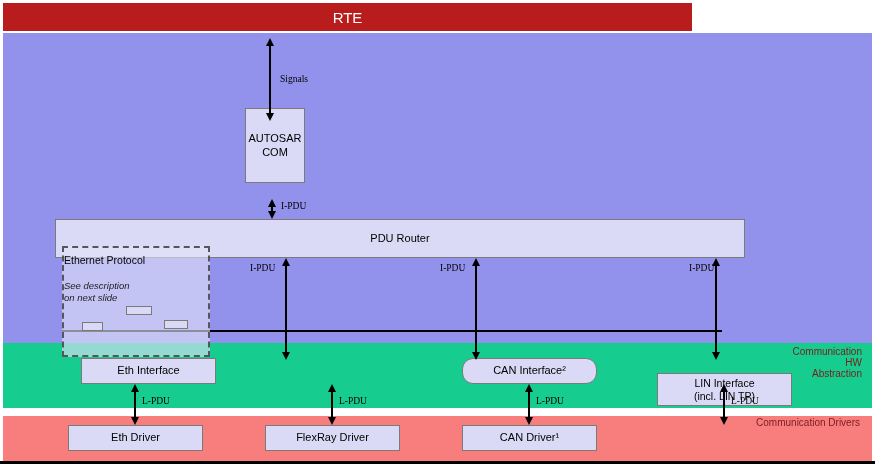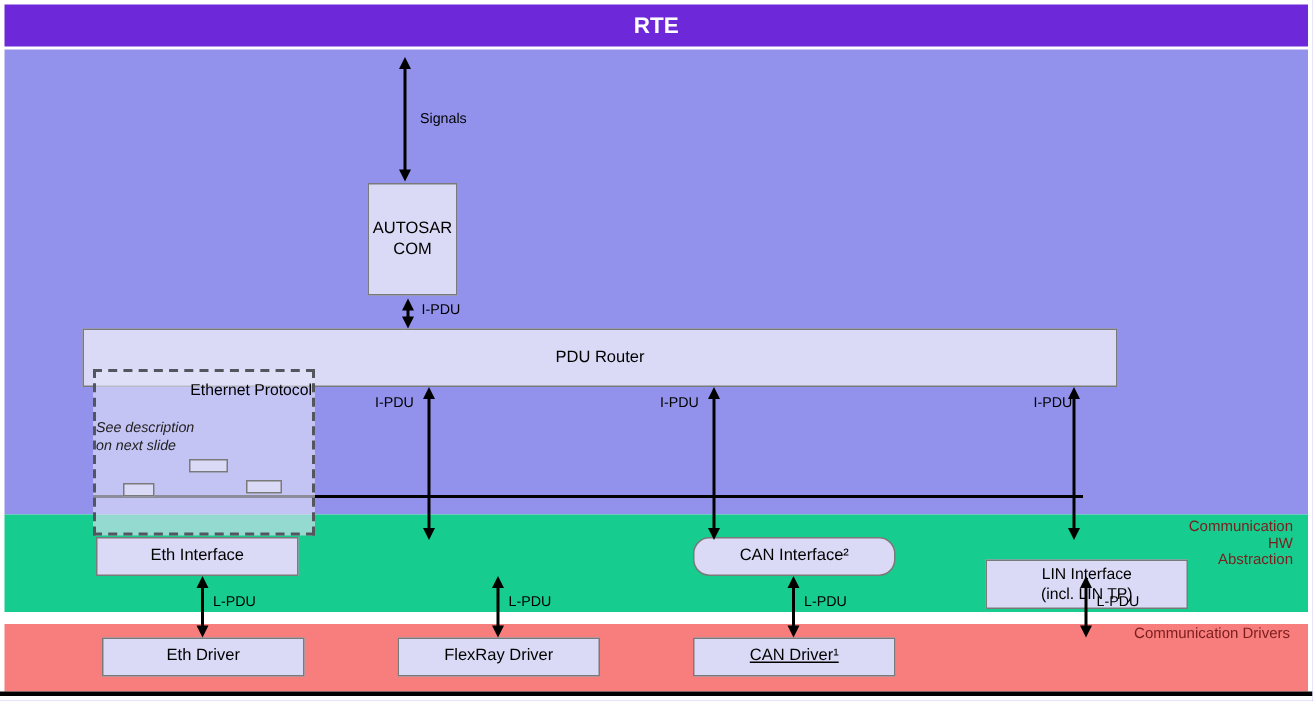--- a/index.html
+++ b/index.html
@@ -1,48 +1,48 @@
 <!DOCTYPE html>
 <html><head>
 <meta charset="utf-8">
 <style>
   * { margin:0; padding:0; box-sizing:border-box; }
   body { font-family:"Liberation Sans", sans-serif; background:#ffffff; }
   .canvas { position:relative; width:875px; height:467px; background:#ffffff; overflow:hidden; }
 
-  .rte-bar { position:absolute; left:3px; top:3px; width:869px; height:28px;
-    background:#6d28d9; color:#ffffff; font-weight:bold; font-size:15px;
+  .rte-bar { position:absolute; left:3px; top:3px; width:689px; height:28px;
+    background:#b91c1c; color:#ffffff; font-weight:normal; font-size:15px;
     display:flex; align-items:center; justify-content:center; }
 
   .purple-layer { position:absolute; left:3px; top:33px; width:869px; height:310px; background:#9292ec; }
   .green-band  { position:absolute; left:3px; top:343px; width:869px; height:65px; background:#16cc8e; }
   .red-band    { position:absolute; left:3px; top:416px; width:869px; height:45px; background:#f87e7e; }
   .bottom-line { position:absolute; left:0; top:461px; width:875px; height:3px; background:#000; }
 
   .box { position:absolute; background:#dadaf6; border:1px solid #7a7a7a;
     display:flex; align-items:center; justify-content:center;
     font-size:11px; color:#000; text-align:center; }
   .box span { white-space:pre-line; line-height:1.2; }
 
-  .box-autosar-com { left:245px; top:122px; width:60px; height:75px; }
+  .box-autosar-com { left:245px; top:108px; width:60px; height:75px; }
   .box-pdu-router  { left:55px;  top:219px; width:690px; height:39px; }
 
-  .box-eth-if     { left:64px;  top:358px; width:135px; height:26px; }
+  .box-eth-if     { left:81px;  top:358px; width:135px; height:26px; }
   .box-flexray-if { left:265px; top:358px; width:135px; height:26px; }
   .box-can-if     { left:462px; top:358px; width:135px; height:26px;border-radius:11px; }
   .box-lin-if     { left:657px; top:373px; width:135px; height:33px; font-size:10.5px; }
 
   .box-eth-drv     { left:68px;  top:425px; width:135px; height:26px; }
   .box-flexray-drv { left:265px; top:425px; width:135px; height:26px; }
-  .box-can-drv     { left:462px; top:425px; width:135px; height:26px;text-decoration:underline; }
+  .box-can-drv     { left:462px; top:425px; width:135px; height:26px; }
   .box-lin-drv     { left:657px; top:425px; width:135px; height:26px; }
 
   .eth-protocol { position:absolute; left:62px; top:246px; width:148px; height:111px;
     border:2px dashed #55555e; background:rgba(226,226,248,0.62); z-index:4; }
-  .eth-protocol-title { position:absolute; top:6px; left:0; width:100%; text-align:right; font-size:10.5px; color:#000; }
+  .eth-protocol-title { position:absolute; top:6px; left:0; width:100%; text-align:left; font-size:10.5px; color:#000; }
   .eth-protocol-note  { position:absolute; top:32px; left:0; width:100%; text-align:left;
     font-size:9.5px; font-style:italic; color:#222; white-space:pre-line; line-height:1.3; }
   .mini-box { position:absolute; background:#dadaf6; border:1px solid #7a7a7a; }
   .mini-box-1 { left:62px;  top:58px; width:26px; height:9px; }
   .mini-box-2 { left:18px;  top:74px; width:21px; height:9px; }
   .mini-box-3 { left:100px; top:72px; width:24px; height:9px; }
 
   .h-line { position:absolute; left:62px; top:330px; width:660px; height:2px; background:#000; z-index:3; }
 
   .arrow-v { position:absolute; width:2px; background:#000; z-index:5; }
@@ -54,21 +54,21 @@
   .arrow-signals    { left:269px; top:45px;  height:69px; }
   .arrow-com-router { left:271px; top:206px; height:6px; }
   .arrow-ipdu-1 { left:285px; top:265px; height:88px; }
   .arrow-ipdu-2 { left:475px; top:265px; height:88px; }
   .arrow-ipdu-3 { left:715px; top:265px; height:88px; }
   .arrow-lpdu-1 { left:134px; top:391px; height:27px; }
   .arrow-lpdu-2 { left:331px; top:391px; height:27px; }
   .arrow-lpdu-3 { left:528px; top:391px; height:27px; }
   .arrow-lpdu-4 { left:723px; top:391px; height:27px; }
 
-  .small-label { position:absolute; font-size:9.5px; color:#000; z-index:6; white-space:nowrap; }
+  .small-label { position:absolute; font-size:9.5px; color:#000; z-index:6; white-space:nowrap;font-family:Liberation Serif, serif; }
   .lbl-signals   { left:280px; top:74px; }
   .lbl-ipdu-com  { left:281px; top:201px; }
   .lbl-ipdu-1 { left:250px; top:263px; }
   .lbl-ipdu-2 { left:440px; top:263px; }
   .lbl-ipdu-3 { left:689px; top:263px; }
   .lbl-lpdu-1 { left:142px; top:396px; }
   .lbl-lpdu-2 { left:339px; top:396px; }
   .lbl-lpdu-3 { left:536px; top:396px; }
   .lbl-lpdu-4 { left:731px; top:396px; }
 

